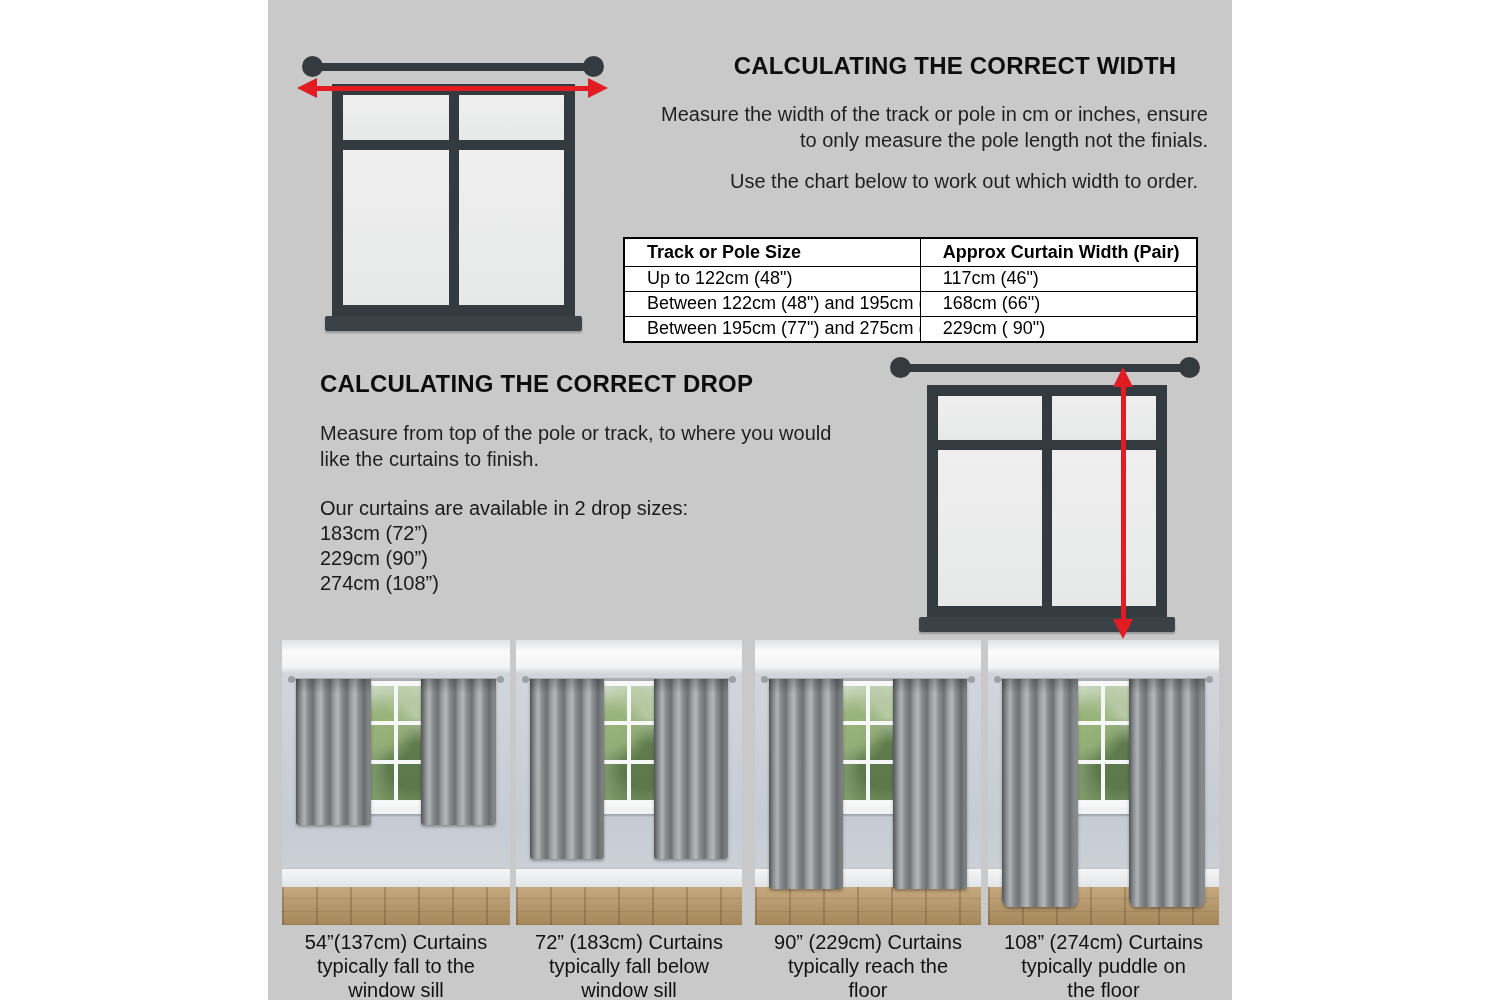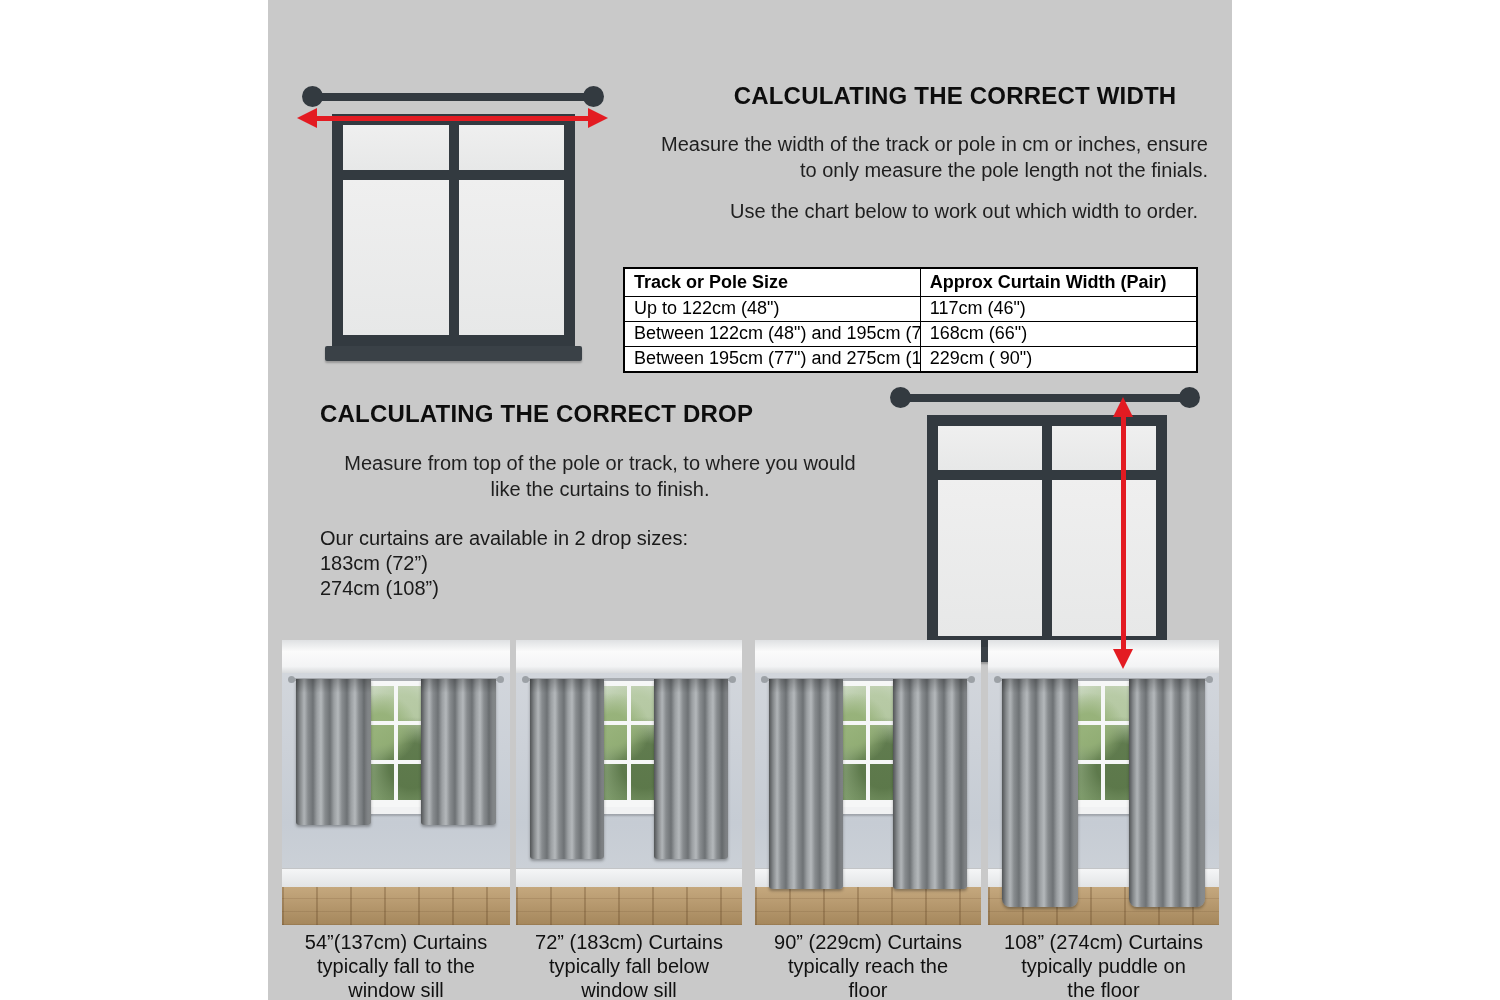--- a/index.html
+++ b/index.html
@@ -2,39 +2,39 @@
 <html><head>
 <meta charset="utf-8">
 <style>
   html,body{margin:0;padding:0;}
   body{
     width:1500px;height:1000px;position:relative;background:#ffffff;
     font-family:"Liberation Sans","DejaVu Sans",sans-serif;color:#1a1a1a;
     overflow:hidden;
   }
   .panel{position:absolute;left:268px;top:0;width:964px;height:1000px;background:#c9c9c9;}
-  .abs{position:absolute;margin-top:30px;}
+  .abs{position:absolute;}
   .pre{white-space:pre-line;}
 
   
   .h1{font-weight:bold;font-size:24px;color:#0d0d0d;letter-spacing:.2px;}
   .body-text{font-size:20px;line-height:26px;color:#1f1f1f;}
 
   #width-heading{left:700px;top:52px;width:510px;text-align:center;}
   #width-para1{left:608px;top:101px;width:600px;text-align:right;}
   #width-para2{left:595px;top:168px;width:603px;text-align:right;}
 
   #drop-heading{left:320px;top:370px;width:520px;text-align:left;}
-  #drop-para{left:320px;top:420px;width:560px;text-align:center;}
+  #drop-para{left:320px;top:420px;width:560px;}
   #drop-sizes{left:320px;top:496px;width:560px;font-size:20px;line-height:25px;}
 
   
   #width-table{left:623px;top:237px;width:575px;border-collapse:collapse;background:#ffffff;
     table-layout:fixed;font-size:18px;color:#000;}
-  #width-table th,#width-table td{border:1px solid #000;padding:1px 5px 2px 9px;text-align:left;
+  #width-table th,#width-table td{border:1px solid #000;padding:1px 5px 2px 22px;text-align:left;
     overflow:hidden;white-space:nowrap;}
   #width-table{border:2px solid #000;}
   #width-table th{font-weight:bold;font-size:18px;padding-top:3px;padding-bottom:3px;}
   #width-table col.c1{width:51.7%;}#width-table col.c2{width:48.3%;}
 
   
   .d-pole{background:#333a40;height:8px;border-radius:4px;}
   .d-finial{position:absolute;width:21px;height:21px;border-radius:50%;background:#333a40;top:-7px;}
   .d-finial.l{left:-8px;} .d-finial.r{right:-8px;}
 
@@ -167,20 +167,21 @@
     </tr>
   </tbody>
 </table>
 
 <div class="abs h1" id="drop-heading">CALCULATING THE CORRECT DROP</div>
 <div class="abs body-text pre" id="drop-para">Measure from top of the pole or track, to where you would
 like the curtains to finish.</div>
 <div class="abs" id="drop-sizes">
   <div>Our curtains are available in 2 drop sizes:</div>
   <div>183cm (72”)</div>
+  <div>229cm (90”)</div>
   <div>274cm (108”)</div>
 </div>
 
 <div class="abs d-pole" id="pole-right">
   <span class="d-finial l"></span>
   <span class="d-finial r"></span>
 </div>
 <div class="abs d-window" id="win-right">
   <div class="pane"></div>
   <div class="pane"></div>

